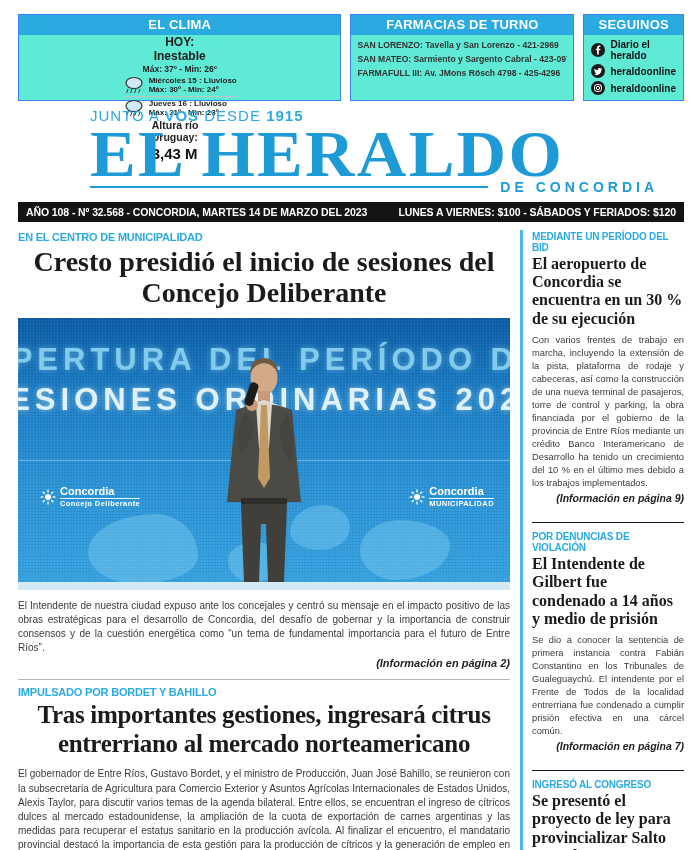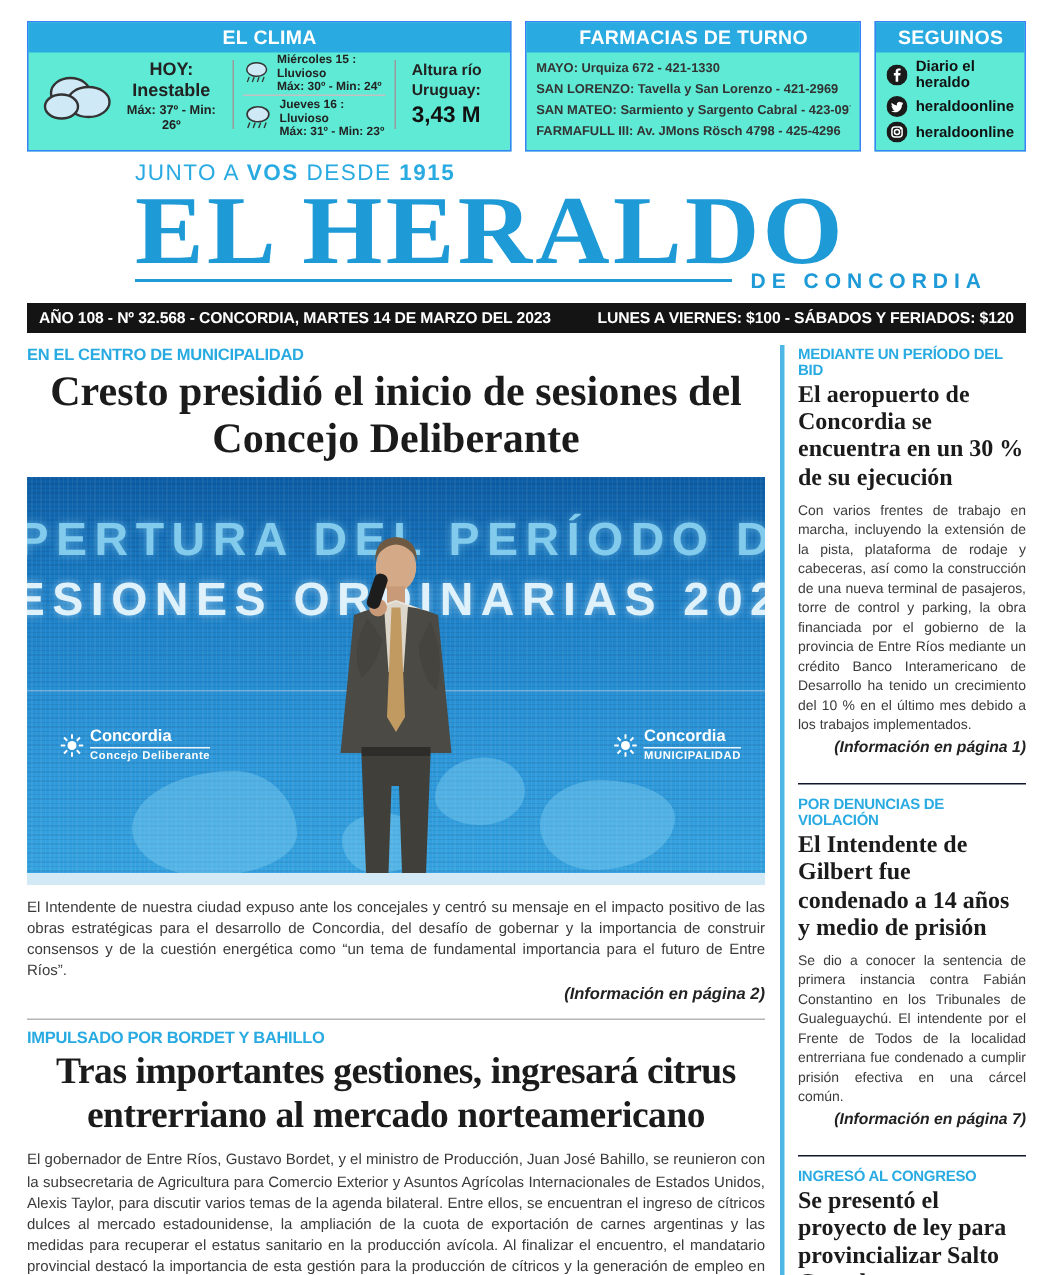--- a/index.html
+++ b/index.html
@@ -13,21 +13,21 @@
   .page { padding:14px 16px 0 18px; }
 
   
   .topbar { display:flex; gap:9px; }
   .box { border:1px solid #3b82f6; background:#5eead4; }
   .box-header {
     background:#29abe2; color:#fff; font-weight:bold; text-align:center;
     font-size:13px; padding:2px 0 3px; letter-spacing:.2px;
   }
   .clima { width:324px; }
-  .clima-body { display:flex; align-items:center; height:56px; padding:0 6px; }
+  .clima-body { display:flex; align-items:center; height:56px; padding:0 6px;flex-direction:column; }
   .clima-today { text-align:center; flex:1; }
   .clima-today .t1 { font-weight:bold; font-size:12px; color:#222; }
   .clima-today .t2 { font-weight:bold; font-size:12px; color:#222; }
   .clima-today .t3 { font-weight:bold; font-size:8.5px; color:#222; margin-top:1px; }
   .vsep { width:1px; background:#9a9a9a; height:46px; margin:0 6px; }
   .fc { flex:1.35; }
   .fc-row { display:flex; align-items:center; gap:4px; padding:1px 0; }
   .fc-row + .fc-row { border-top:1px solid #c2c2c2; }
   .fc-text .d { font-weight:bold; font-size:8px; color:#222; }
   .fc-text .r { font-weight:bold; font-size:8px; color:#222; }
@@ -174,21 +174,20 @@
           <div class="lab">Altura río</div>
           <div class="lab">Uruguay:</div>
           <div class="val">3,43 M</div>
         </div>
       </div>
     </div>
 
     <div class="box farmacias">
       <div class="box-header">FARMACIAS DE TURNO</div>
       <div class="farm-body">
-        <div class="farm-line">MAYO: Urquiza 672 - 421-1330</div>
         <div class="farm-line">SAN LORENZO: Tavella y San Lorenzo - 421-2969</div>
         <div class="farm-line">SAN MATEO: Sarmiento y Sargento Cabral - 423-0979</div>
         <div class="farm-line">FARMAFULL III: Av. JMons Rösch 4798 - 425-4296</div>
       </div>
     </div>
 
     <div class="box seguinos">
       <div class="box-header">SEGUINOS</div>
       <div class="seg-body">
         <div class="seg-row">
@@ -326,21 +325,21 @@
       <p class="body-text">El gobernador de Entre Ríos, Gustavo Bordet, y el ministro de Producción, Juan José Bahillo, se reunieron con la subsecretaria de Agricultura para Comercio Exterior y Asuntos Agrícolas Internacionales de Estados Unidos, Alexis Taylor, para discutir varios temas de la agenda bilateral. Entre ellos, se encuentran el ingreso de cítricos dulces al mercado estadounidense, la ampliación de la cuota de exportación de carnes argentinas y las medidas para recuperar el estatus sanitario en la producción avícola. Al finalizar el encuentro, el mandatario provincial destacó la importancia de esta gestión para la producción de cítricos y la generación de empleo en la provincia.</p>
 
     </div>
 
     <div class="col-side">
 
       <div class="sa">
         <div class="kicker">MEDIANTE UN PERÍODO DEL BID</div>
         <h3>El aeropuerto de Concordia se encuentra en un 30 % de su ejecución</h3>
         <p class="sbody">Con varios frentes de trabajo en marcha, incluyendo la extensión de la pista, plataforma de rodaje y cabeceras, así como la construcción de una nueva terminal de pasajeros, torre de control y parking, la obra financiada por el gobierno de la provincia de Entre Ríos mediante un crédito Banco Interamericano de Desarrollo ha tenido un crecimiento del 10 % en el último mes debido a los trabajos implementados.</p>
-        <div class="pageref">(Información en página 1)</div>
+        <div class="pageref">(Información en página 9)</div>
       </div>
 
       <div class="sa">
         <div class="kicker">POR DENUNCIAS DE VIOLACIÓN</div>
         <h3>El Intendente de Gilbert fue condenado a 14 años y medio de prisión</h3>
         <p class="sbody">Se dio a conocer la sentencia de primera instancia contra Fabián Constantino en los Tribunales de Gualeguaychú. El intendente por el Frente de Todos de la localidad entrerriana fue condenado a cumplir prisión efectiva en una cárcel común.</p>
         <div class="pageref">(Información en página 7)</div>
       </div>
 
       <div class="sa">

